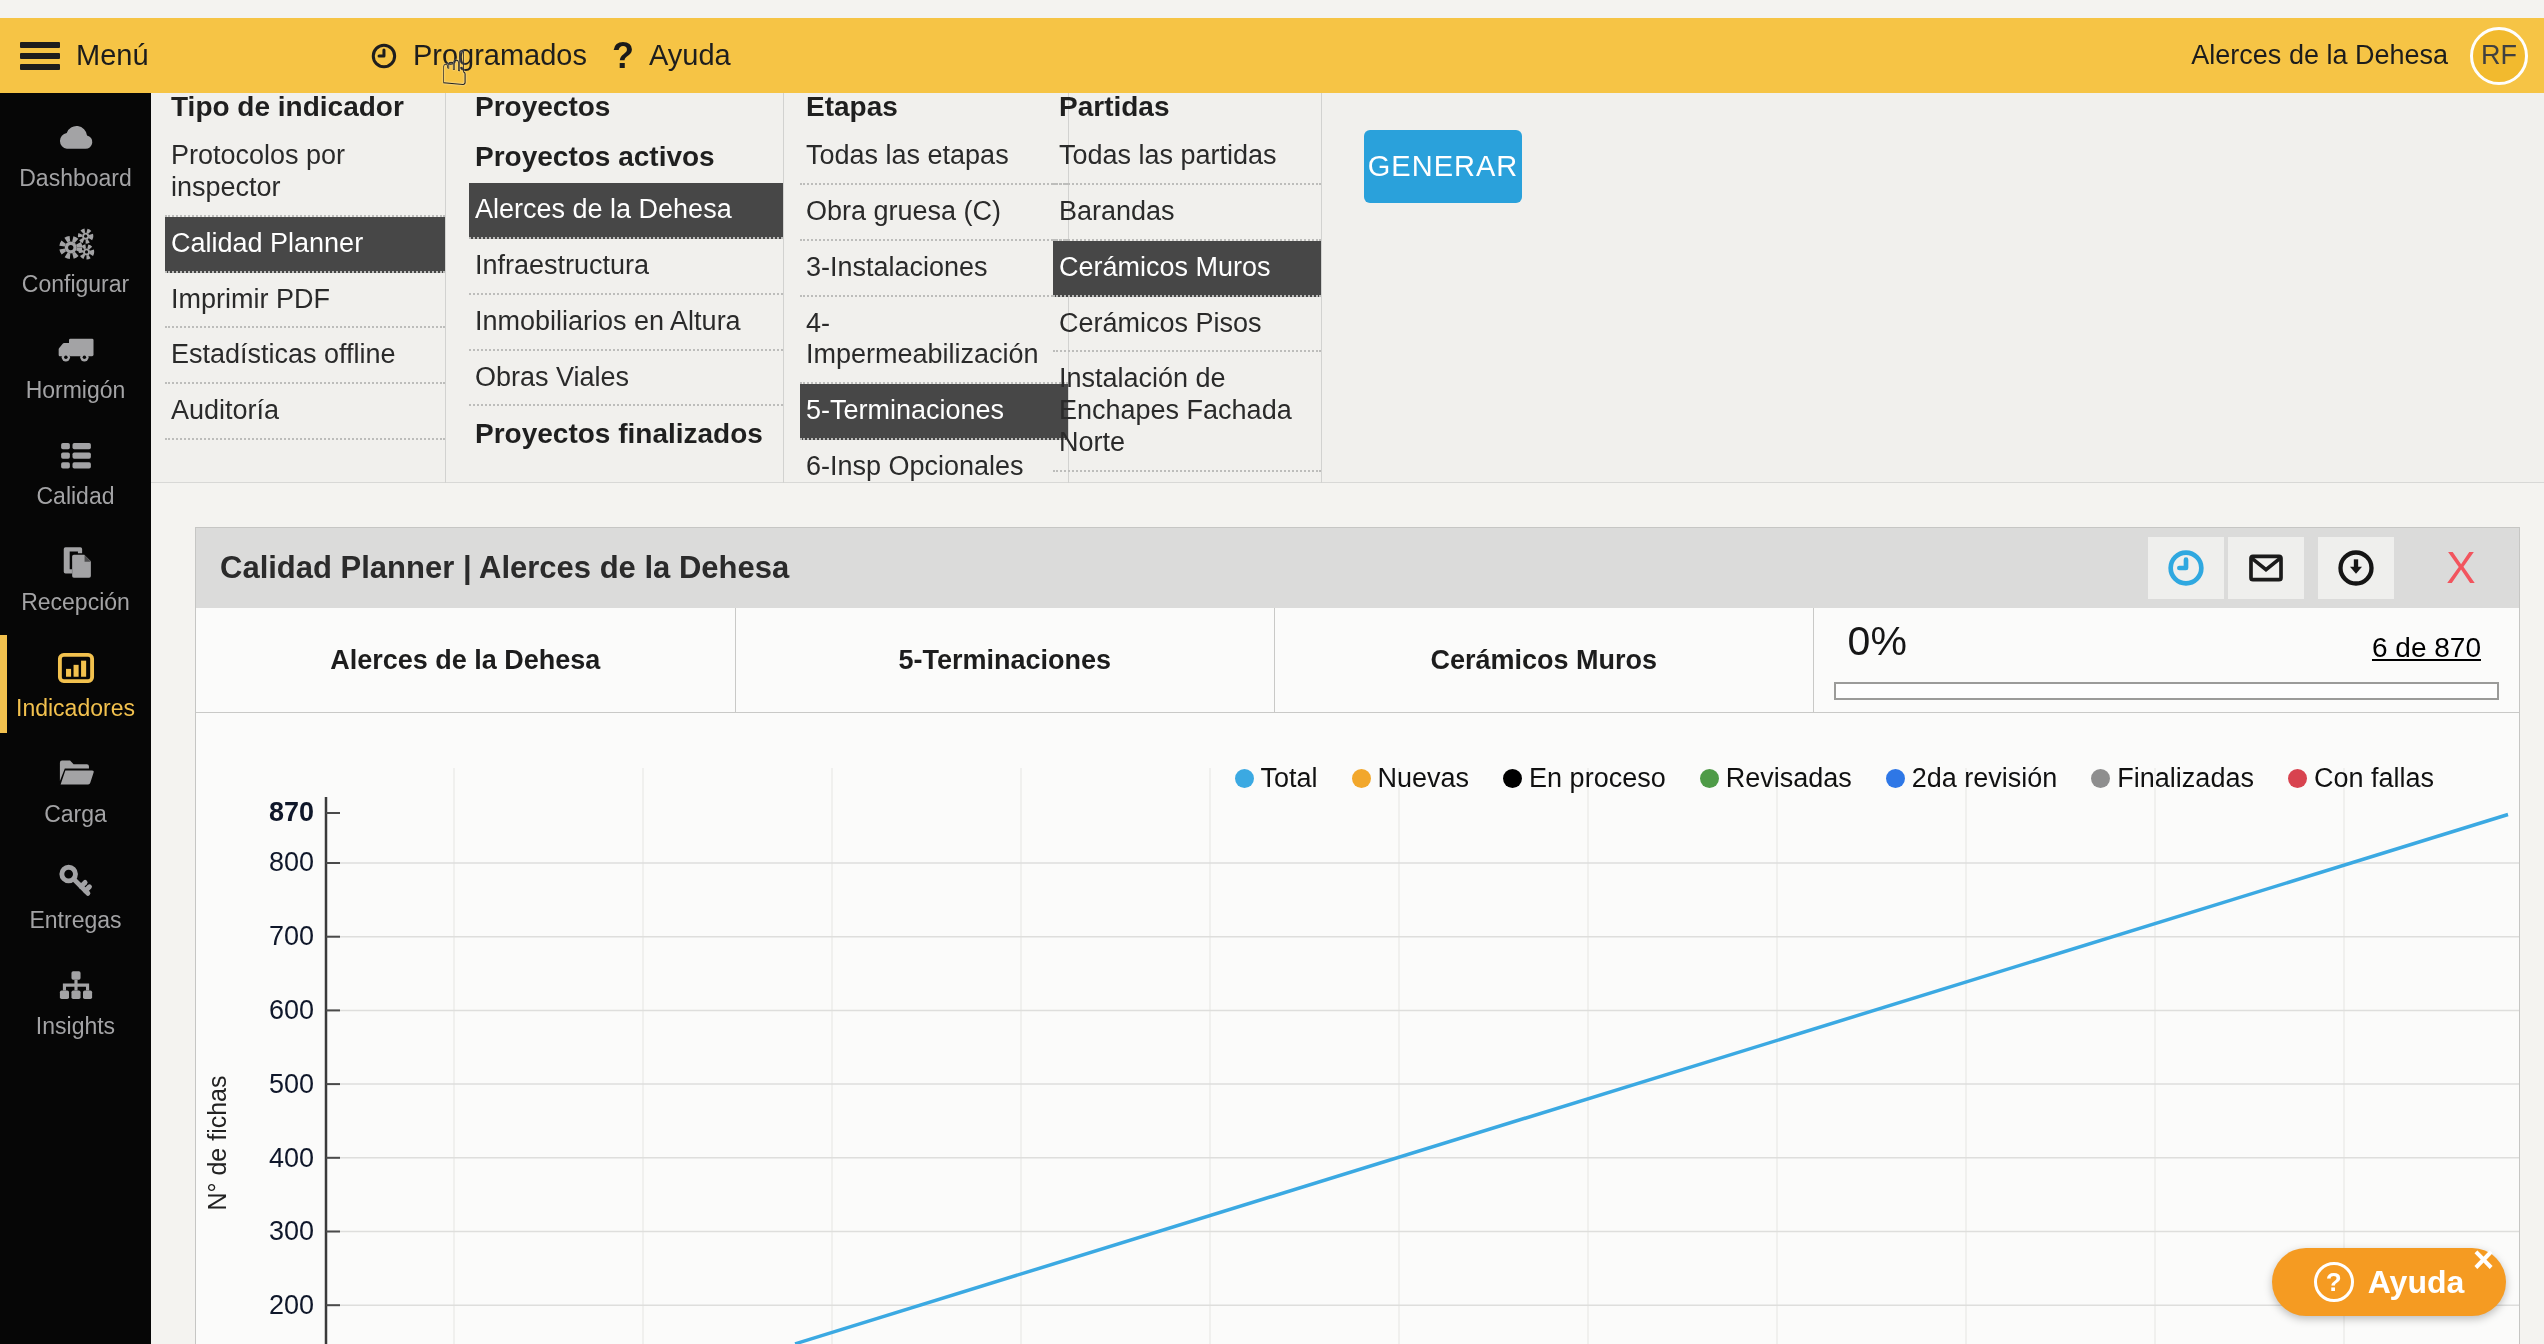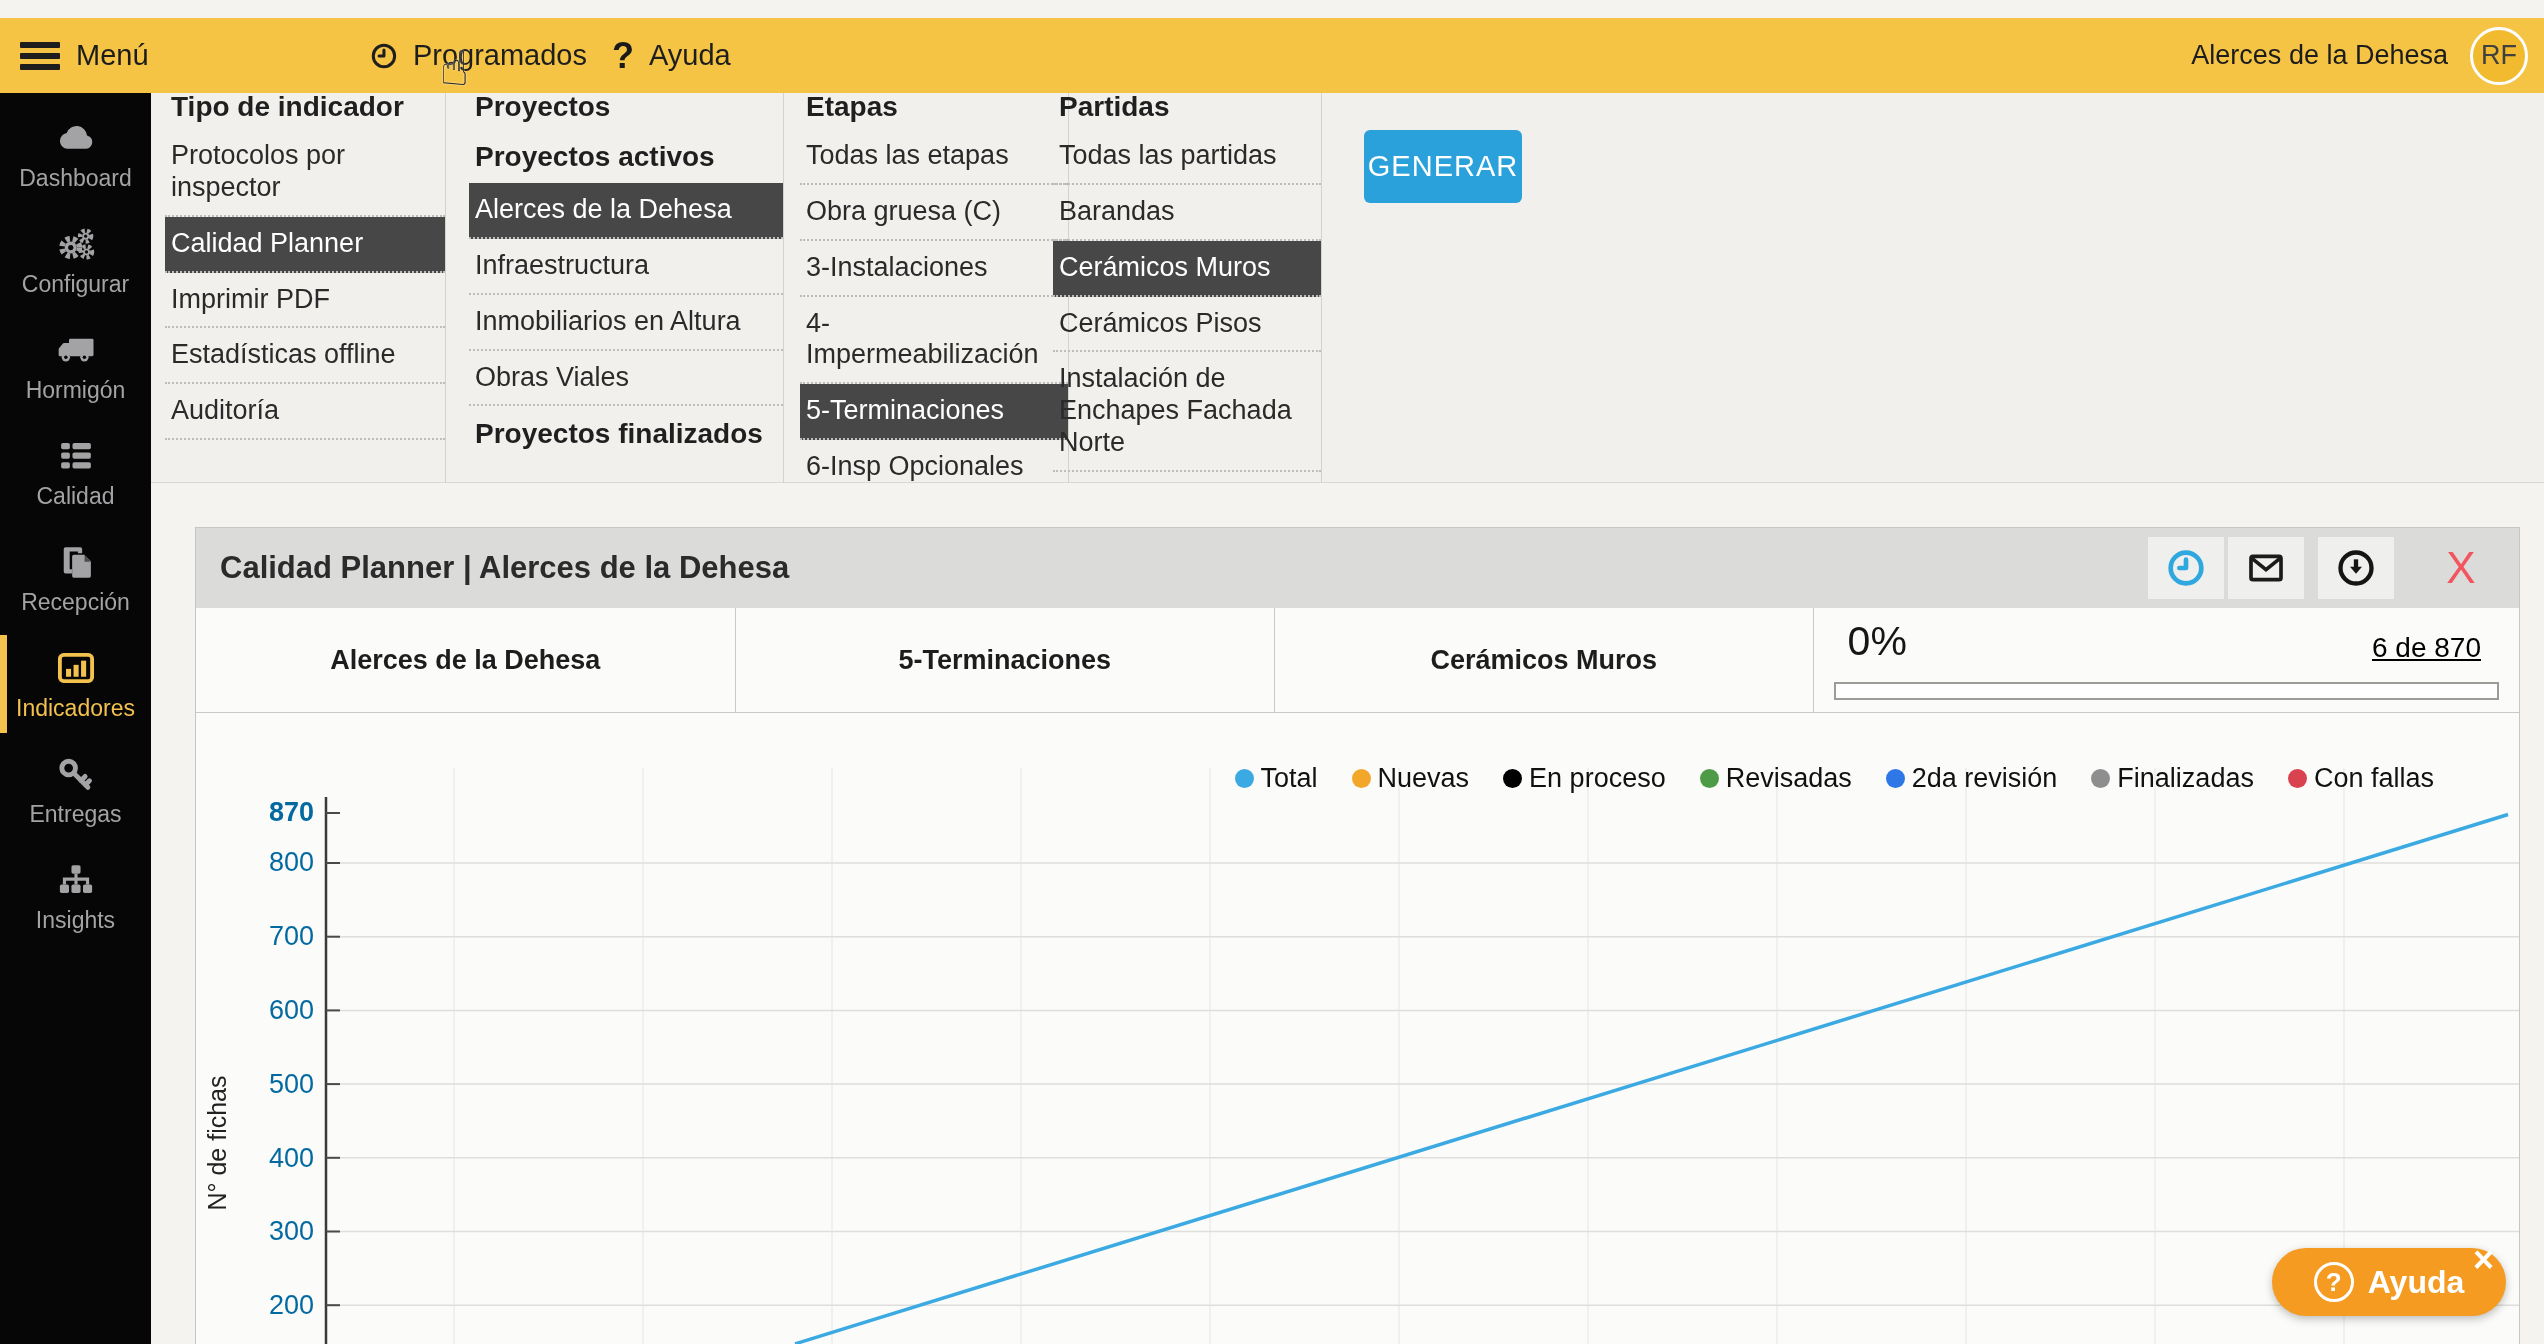--- a/index.html
+++ b/index.html
@@ -80,21 +80,21 @@
   .pbar-fill{height:100%;background:#2AA1DB;width:0%;}
 
   
   .chart{position:absolute;left:0;top:185px;right:0;height:632px;background:#FBFBFA;overflow:hidden;}
   .legend{position:absolute;top:50px;right:85px;display:flex;gap:34px;align-items:center;}
   .legend-item{display:flex;align-items:center;gap:7px;cursor:pointer;}
   .legend-item .dot{width:19px;height:19px;border-radius:50%;display:inline-block;}
   .legend-item .llabel{font-size:27px;color:#111;}
   .ylabel{position:absolute;left:-88px;top:415px;width:220px;height:30px;text-align:center;
     font-size:25px;color:#222;transform:rotate(-90deg);}
-  .ytick{position:absolute;left:0;width:118px;text-align:right;font-size:27px;color:#0369a1;}
+  .ytick{position:absolute;left:0;width:118px;text-align:right;font-size:27px;color:#0f172a;}
   .ytick.max{font-weight:bold;}
   .chart svg.plot{position:absolute;left:0;top:0;}
 
   
   .help-btn{position:absolute;left:2272px;top:1248px;width:234px;height:68px;border-radius:34px;
     background:#F59B22;display:flex;align-items:center;justify-content:center;gap:14px;cursor:pointer;
     box-shadow:0 3px 8px rgba(0,0,0,0.25);z-index:10;}
   .q-circle{width:40px;height:40px;border:3px solid #fff;border-radius:50%;color:#fff;
     font-size:26px;font-weight:bold;display:flex;align-items:center;justify-content:center;}
   .help-label{color:#fff;font-size:32px;font-weight:bold;}
@@ -194,20 +194,29 @@
     <span class="slabel">Recepción</span>
   </div>
   <div class="side-item active">
     <svg viewBox="0 0 24 24">
       <rect x="2.8" y="4.5" width="18.4" height="15" rx="2.2" fill="none" stroke="currentColor" stroke-width="2.2"></rect>
       <rect x="6.3" y="12.5" width="2.9" height="4.5" fill="currentColor"></rect>
       <rect x="10.6" y="10.2" width="2.9" height="6.8" fill="currentColor"></rect>
       <rect x="14.9" y="7.8" width="2.9" height="9.2" fill="currentColor"></rect>
     </svg>
     <span class="slabel">Indicadores</span>
+  </div>
+  <div class="side-item">
+    <svg viewBox="0 0 24 24">
+        <g fill="currentColor">
+      <path d="M2.8 5.5A1.2 1.2 0 0 1 4 4.3h4.6l2 2.1h7.6a1.2 1.2 0 0 1 1.2 1.2v1.2H5.6L2.8 16z"></path>
+      <path d="M5.9 10h15.3a.9.9 0 0 1 .86 1.17l-1.9 5.9a1.3 1.3 0 0 1-1.24.93H3.2z"></path>
+    </g>
+      </svg>
+    <span class="slabel">Carga</span>
   </div>
   <div class="side-item">
     <svg viewBox="0 0 24 24">
         <g fill="none" stroke="currentColor" stroke-width="2.8" stroke-linecap="round">
       <circle cx="7.8" cy="8.6" r="3.9"></circle>
       <path d="M10.7 11.5 18.8 19.6"></path>
       <path d="M14.9 15.7l2.3-2.3"></path>
       <path d="M17.4 18.2l2.3-2.3"></path>
     </g>
       </svg>

